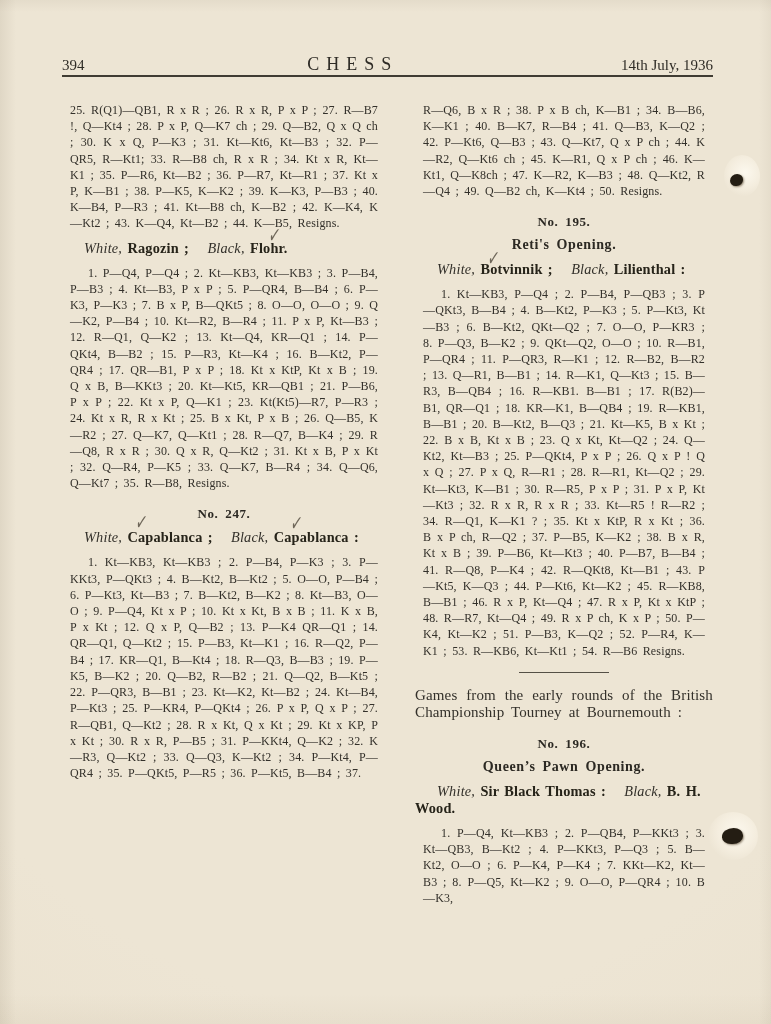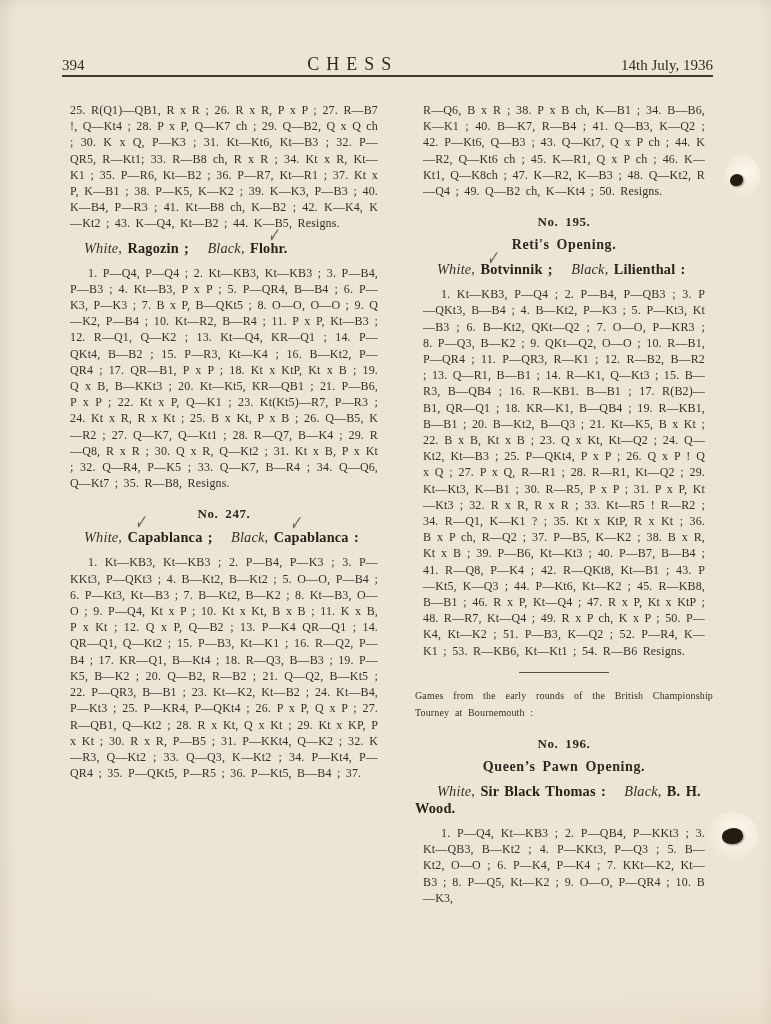--- a/index.html
+++ b/index.html
@@ -50,21 +50,21 @@
     text-align:center;letter-spacing:0.6px;word-spacing:3px;color:#2c2923;
   }
   .byline{
     margin:0 0 5px;font-size:14.3px;line-height:17px;
     text-indent:22px;letter-spacing:0.2px;word-spacing:1.5px;
   }
   .byline em{font-style:italic;font-weight:normal;}
   .byline strong{font-weight:bold;color:#262319;}
   .byline .black-label{margin-left:13px;}
   .announce{
-    margin:14px 0 4px;font-size:10px;line-height:17px;
+    margin:14px 0 4px;font-size:15px;line-height:17px;
     text-align:justify;word-spacing:3px;letter-spacing:0.15px;
   }
   .name-wrap{position:relative;display:inline;}
   .check{
     position:absolute;font-size:15px;color:#6f675a;font-weight:normal;
     transform:rotate(10deg) scaleX(0.85) scaleY(1.5);
     pointer-events:none;
   }
   .check-flohr{top:-14px;left:-2px;}
   .check-botvinnik{top:-16px;left:-12px;}

